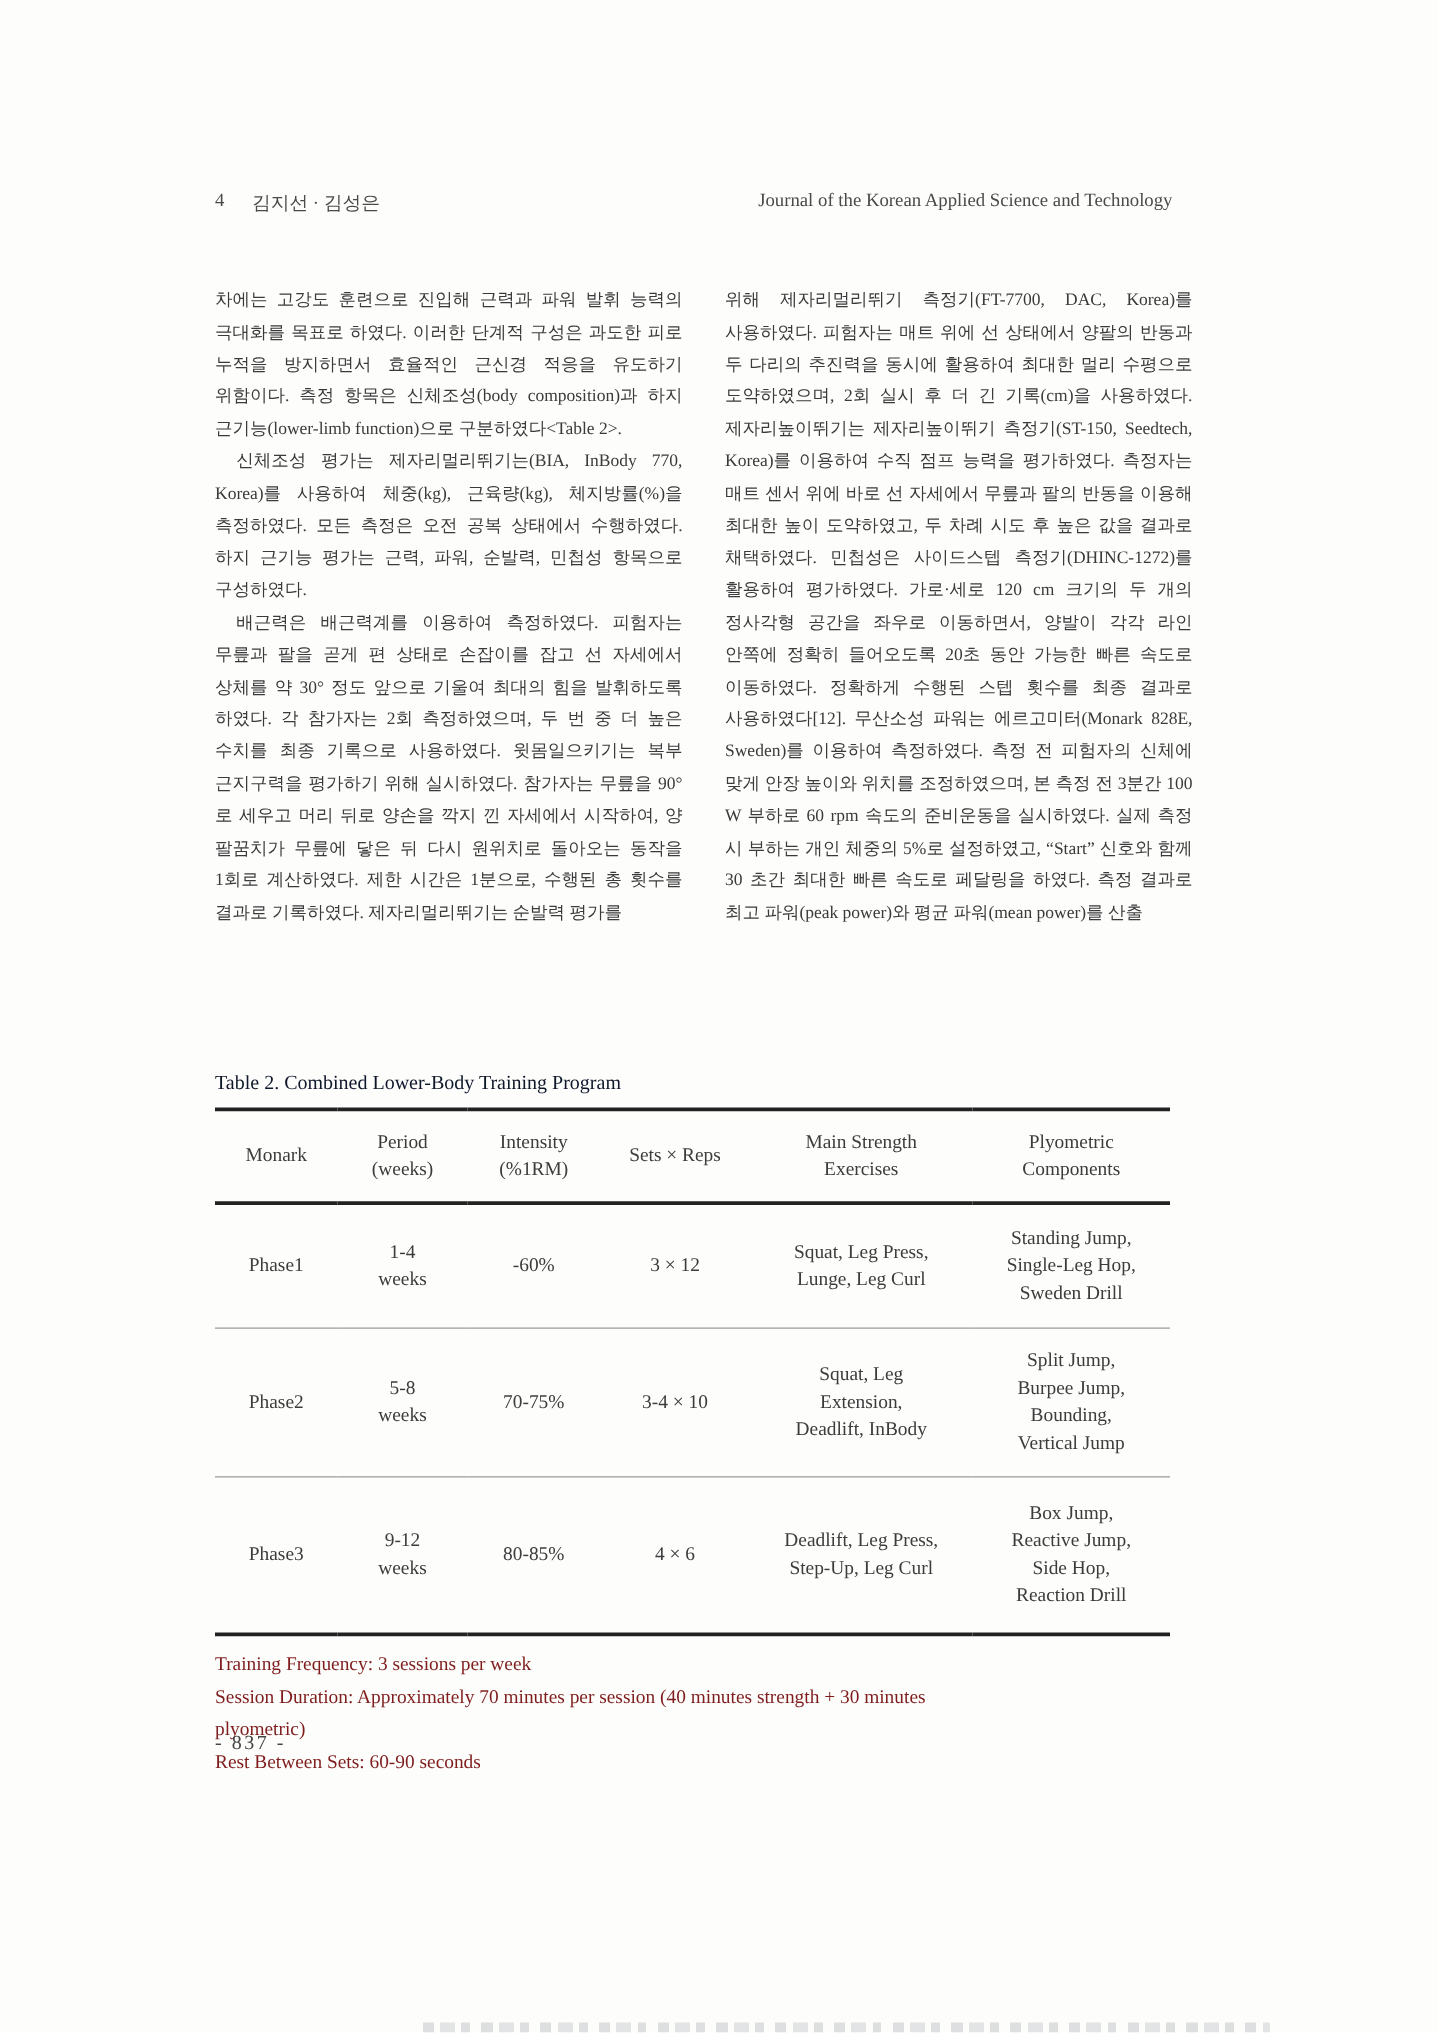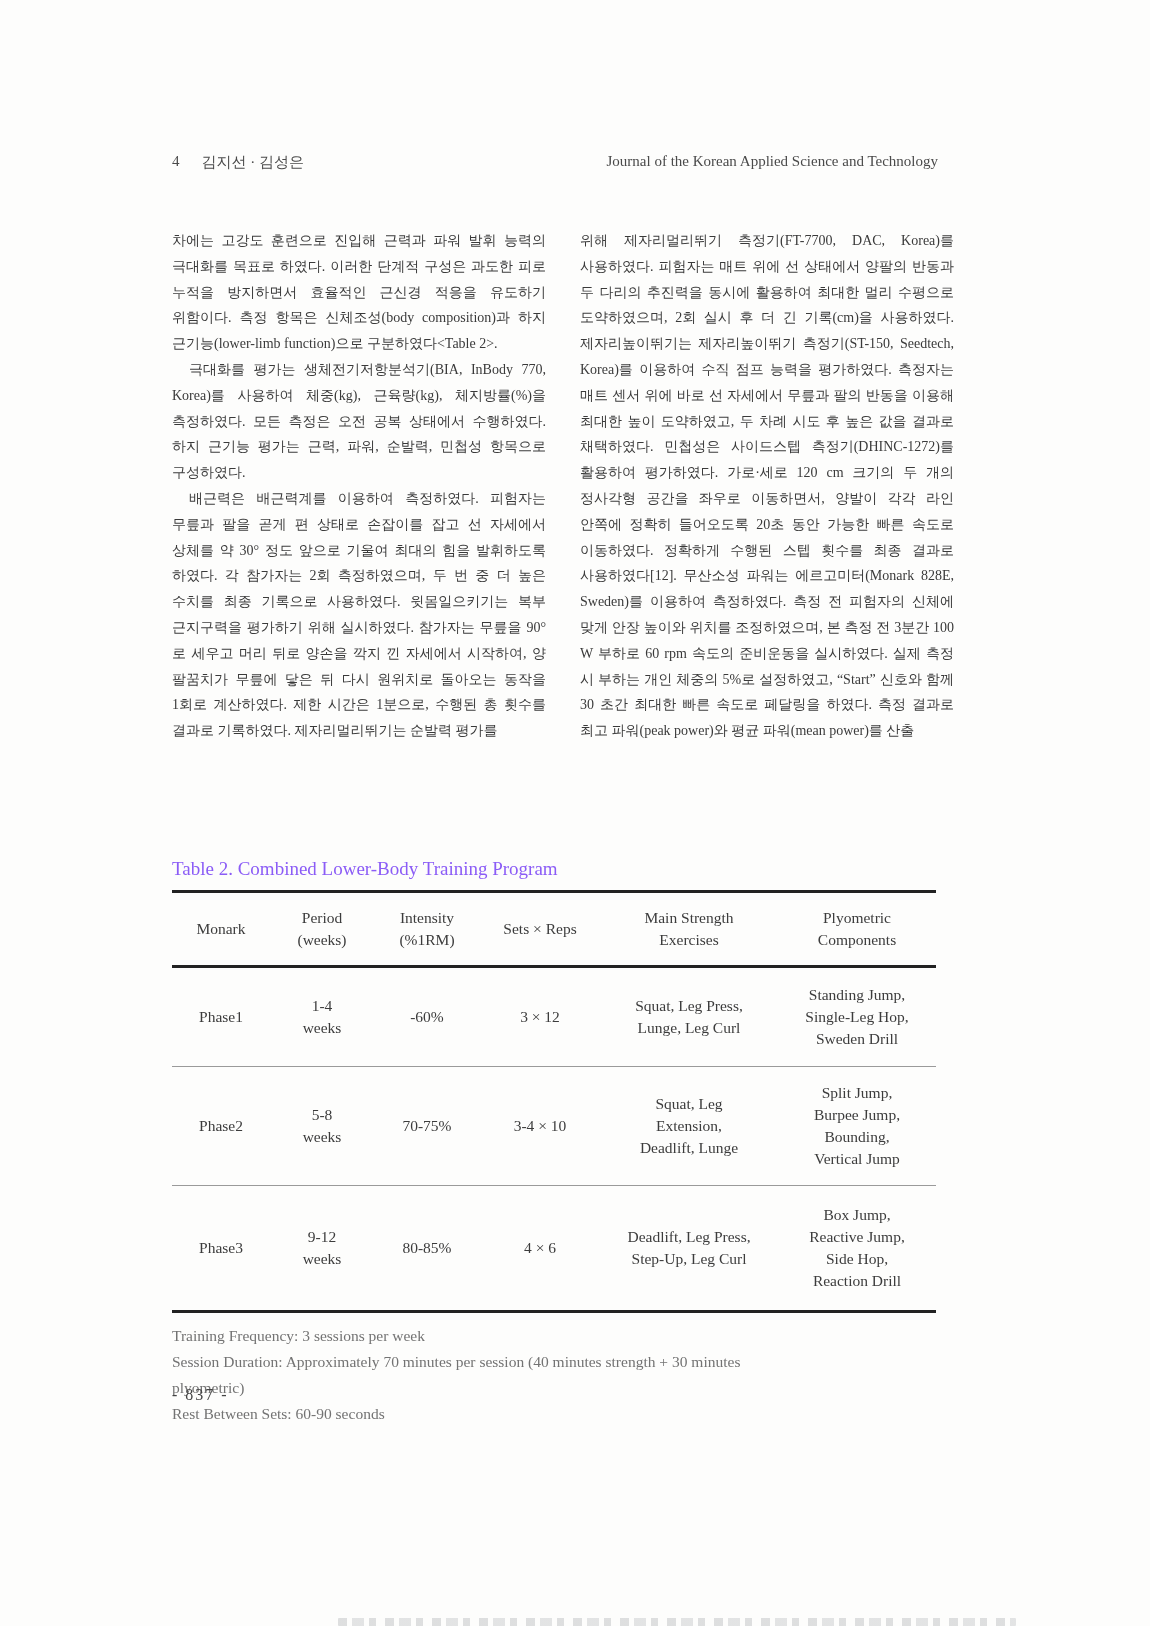--- a/index.html
+++ b/index.html
@@ -31,21 +31,21 @@
     margin: 0;
     font-size: 14px; line-height: 25.8px;
     text-align: justify;
     color: #3a3a3a;
     word-break: keep-all;
   }
   .col p.ind { text-indent: 17px; }
 
   
   .table-section { position: absolute; top: 858px; left: 172px; width: 764px; }
-  .tbl-title { font-size: 19px; color: #8b5cf6; margin: 0 0 10px 0; }
+  .tbl-title { font-size: 16px; color: #0f172a; margin: 0 0 10px 0; }
   table.tbl {
     border-collapse: collapse; table-layout: fixed;
     width: 764px;
     border-top: 3px solid #222; border-bottom: 3px solid #222;
     font-size: 15.5px; color: #3c3c3c;
   }
   table.tbl th, table.tbl td {
     text-align: center; vertical-align: middle;
     font-weight: normal;
     white-space: pre-line;
@@ -56,21 +56,21 @@
   table.tbl tbody tr + tr td { border-top: 1px solid #9a9a9a; }
   table.tbl tbody tr:nth-child(1) td { height: 86px; }
   table.tbl tbody tr:nth-child(2) td { height: 106px; }
   table.tbl tbody tr:nth-child(3) td { height: 112px; }
   .cw-phase { width: 98px; } .cw-period { width: 104px; } .cw-int { width: 106px; }
   .cw-sets { width: 120px; } .cw-str { width: 178px; } .cw-plyo { width: 158px; }
 
   
   .notes { margin-top: 10px; width: 758px; }
   .notes div {
-    font-size: 15.5px; line-height: 26px; color: #737373;
+    font-size: 15.5px; line-height: 26px; color: #7f1d1d;
     text-align: justify; white-space: pre-line;
   }
 
   
   .pagenum {
     position: absolute; top: 1386px; left: 172px; width: 764px;
     text-align: left; font-size: 16px; color: #444;
     letter-spacing: 2px;
   }
 
@@ -94,21 +94,21 @@
     <span class="left">
       <span>4</span>
       <span>김지선 · 김성은</span>
     </span>
     <span>Journal of the Korean Applied Science and Technology</span>
   </div>
 
   <div class="columns">
     <div class="col">
       <p>차에는 고강도 훈련으로 진입해 근력과 파워 발휘 능력의 극대화를 목표로 하였다. 이러한 단계적 구성은 과도한 피로 누적을 방지하면서 효율적인 근신경 적응을 유도하기 위함이다. 측정 항목은 신체조성(body composition)과 하지 근기능(lower-limb function)으로 구분하였다&lt;Table 2&gt;.</p>
-      <p class="ind">극대화를 평가는 생체전기저항분석기(BIA, InBody 770, Korea)를 사용하여 체중(kg), 근육량(kg), 체지방률(%)을 측정하였다. 모든 측정은 오전 공복 상태에서 수행하였다. 하지 근기능 평가는 근력, 파워, 순발력, 민첩성 항목으로 구성하였다.</p>
+      <p class="ind">신체조성 평가는 제자리멀리뛰기는(BIA, InBody 770, Korea)를 사용하여 체중(kg), 근육량(kg), 체지방률(%)을 측정하였다. 모든 측정은 오전 공복 상태에서 수행하였다. 하지 근기능 평가는 근력, 파워, 순발력, 민첩성 항목으로 구성하였다.</p>
       <p class="ind">배근력은 배근력계를 이용하여 측정하였다. 피험자는 무릎과 팔을 곧게 편 상태로 손잡이를 잡고 선 자세에서 상체를 약 30° 정도 앞으로 기울여 최대의 힘을 발휘하도록 하였다. 각 참가자는 2회 측정하였으며, 두 번 중 더 높은 수치를 최종 기록으로 사용하였다. 윗몸일으키기는 복부 근지구력을 평가하기 위해 실시하였다. 참가자는 무릎을 90° 로 세우고 머리 뒤로 양손을 깍지 낀 자세에서 시작하여, 양 팔꿈치가 무릎에 닿은 뒤 다시 원위치로 돌아오는 동작을 1회로 계산하였다. 제한 시간은 1분으로, 수행된 총 횟수를 결과로 기록하였다. 제자리멀리뛰기는 순발력 평가를</p>
     </div>
     <div class="col">
       <p>위해 제자리멀리뛰기 측정기(FT-7700, DAC, Korea)를 사용하였다. 피험자는 매트 위에 선 상태에서 양팔의 반동과 두 다리의 추진력을 동시에 활용하여 최대한 멀리 수평으로 도약하였으며, 2회 실시 후 더 긴 기록(cm)을 사용하였다. 제자리높이뛰기는 제자리높이뛰기 측정기(ST-150, Seedtech, Korea)를 이용하여 수직 점프 능력을 평가하였다. 측정자는 매트 센서 위에 바로 선 자세에서 무릎과 팔의 반동을 이용해 최대한 높이 도약하였고, 두 차례 시도 후 높은 값을 결과로 채택하였다. 민첩성은 사이드스텝 측정기(DHINC-1272)를 활용하여 평가하였다. 가로·세로 120 cm 크기의 두 개의 정사각형 공간을 좌우로 이동하면서, 양발이 각각 라인 안쪽에 정확히 들어오도록 20초 동안 가능한 빠른 속도로 이동하였다. 정확하게 수행된 스텝 횟수를 최종 결과로 사용하였다[12]. 무산소성 파워는 에르고미터(Monark 828E, Sweden)를 이용하여 측정하였다. 측정 전 피험자의 신체에 맞게 안장 높이와 위치를 조정하였으며, 본 측정 전 3분간 100 W 부하로 60 rpm 속도의 준비운동을 실시하였다. 실제 측정 시 부하는 개인 체중의 5%로 설정하였고, “Start” 신호와 함께 30 초간 최대한 빠른 속도로 페달링을 하였다. 측정 결과로 최고 파워(peak power)와 평균 파워(mean power)를 산출</p>
     </div>
   </div>
 
   <div class="table-section">
     <p class="tbl-title">Table 2. Combined Lower-Body Training Program</p>
     <table class="tbl">
@@ -148,21 +148,21 @@
 Sweden Drill</td>
         </tr>
         <tr>
           <td>Phase2</td>
           <td>5-8
 weeks</td>
           <td>70-75%</td>
           <td>3-4 × 10</td>
           <td>Squat, Leg
 Extension,
-Deadlift, Lunge</td>
+Deadlift, InBody</td>
           <td>Split Jump,
 Burpee Jump,
 Bounding,
 Vertical Jump</td>
         </tr>
         <tr>
           <td>Phase3</td>
           <td>9-12
 weeks</td>
           <td>80-85%</td>

